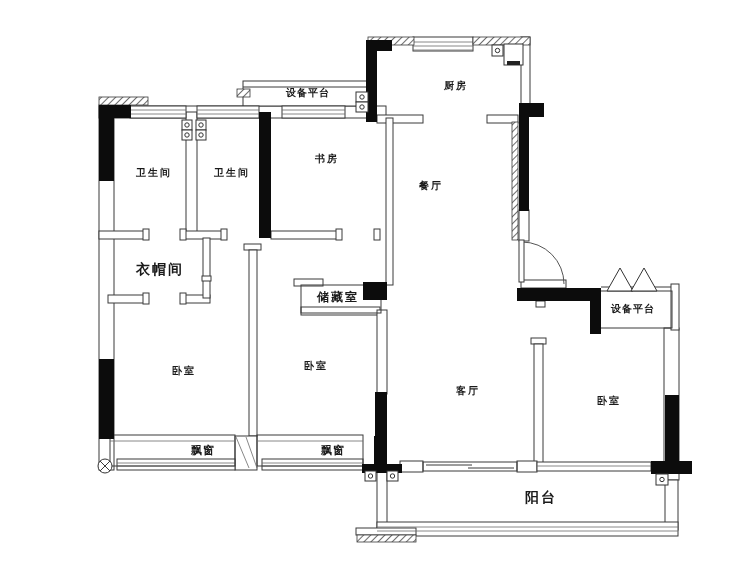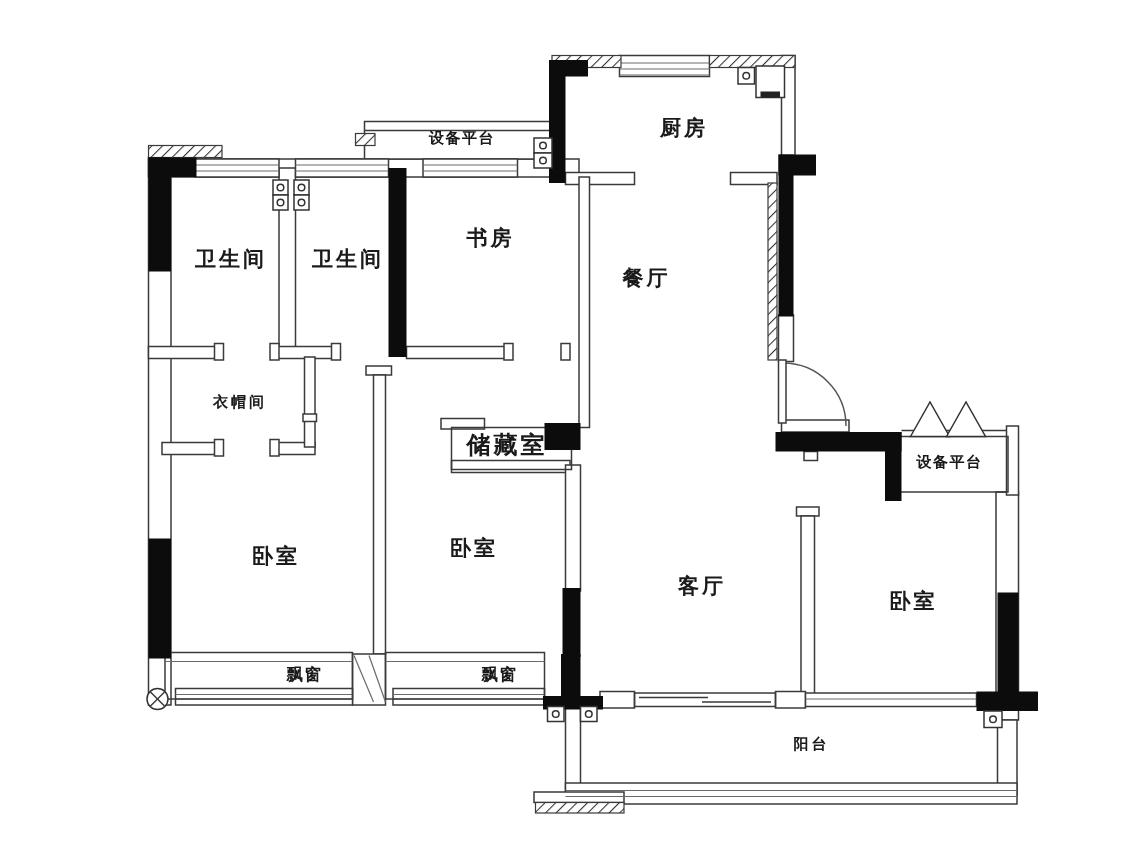--- a/index.html
+++ b/index.html
@@ -17,23 +17,23 @@
   .ln-thin{stroke:#6a6a6a;stroke-width:0.8;fill:none;}
   .hatch{fill:url(#hatchp);stroke:var(--outline,#3a3a3a);stroke-width:0.8;}
   .fix{fill:#ffffff;stroke:#333333;stroke-width:1;}
   .door{stroke:#555555;stroke-width:1;fill:none;}
   
   .lbl{
     position:absolute;transform:translate(-50%,-50%);
     color:var(--text,#1a1a1a);font-weight:700;white-space:nowrap;
     letter-spacing:2px;line-height:1;
   }
-  .s14{font-size:14px;}
-  .s13{font-size:10px;}
-  .s12{font-size:16px;}
+  .s14{font-size:10px;}
+  .s13{font-size:14px;}
+  .s12{font-size:12px;}
   .s11{font-size:11px;letter-spacing:1px;margin-left:23px;}
   .s10{font-size:10px;letter-spacing:1px;text-align:right;}
 </style>
 </head>
 <body>
 
 <div class="stage">
   <svg width="748" height="563" viewBox="0 0 748 563">
     <defs>
       <pattern id="hatchp" width="5" height="5" patternUnits="userSpaceOnUse" patternTransform="rotate(45)">

